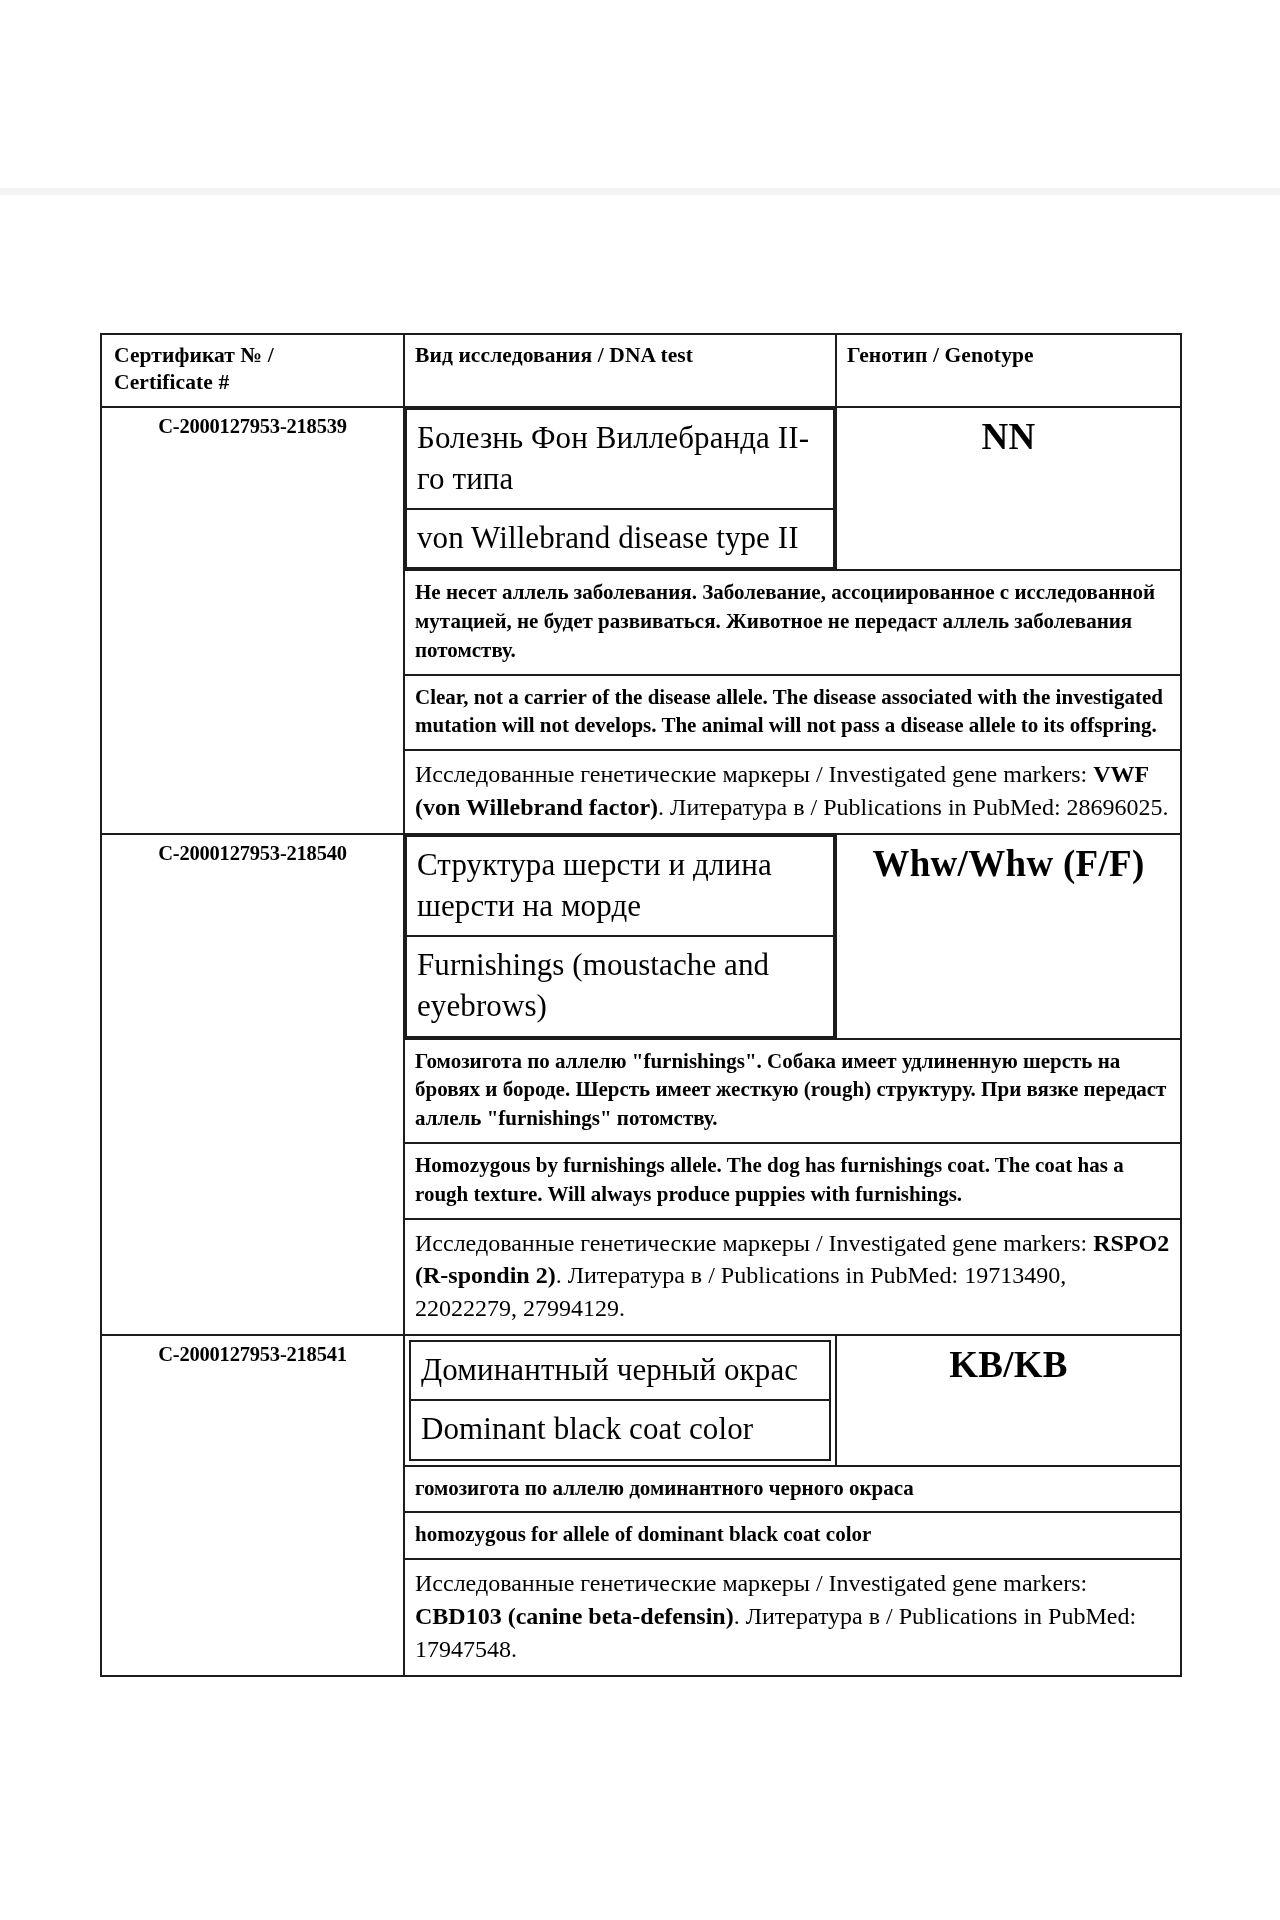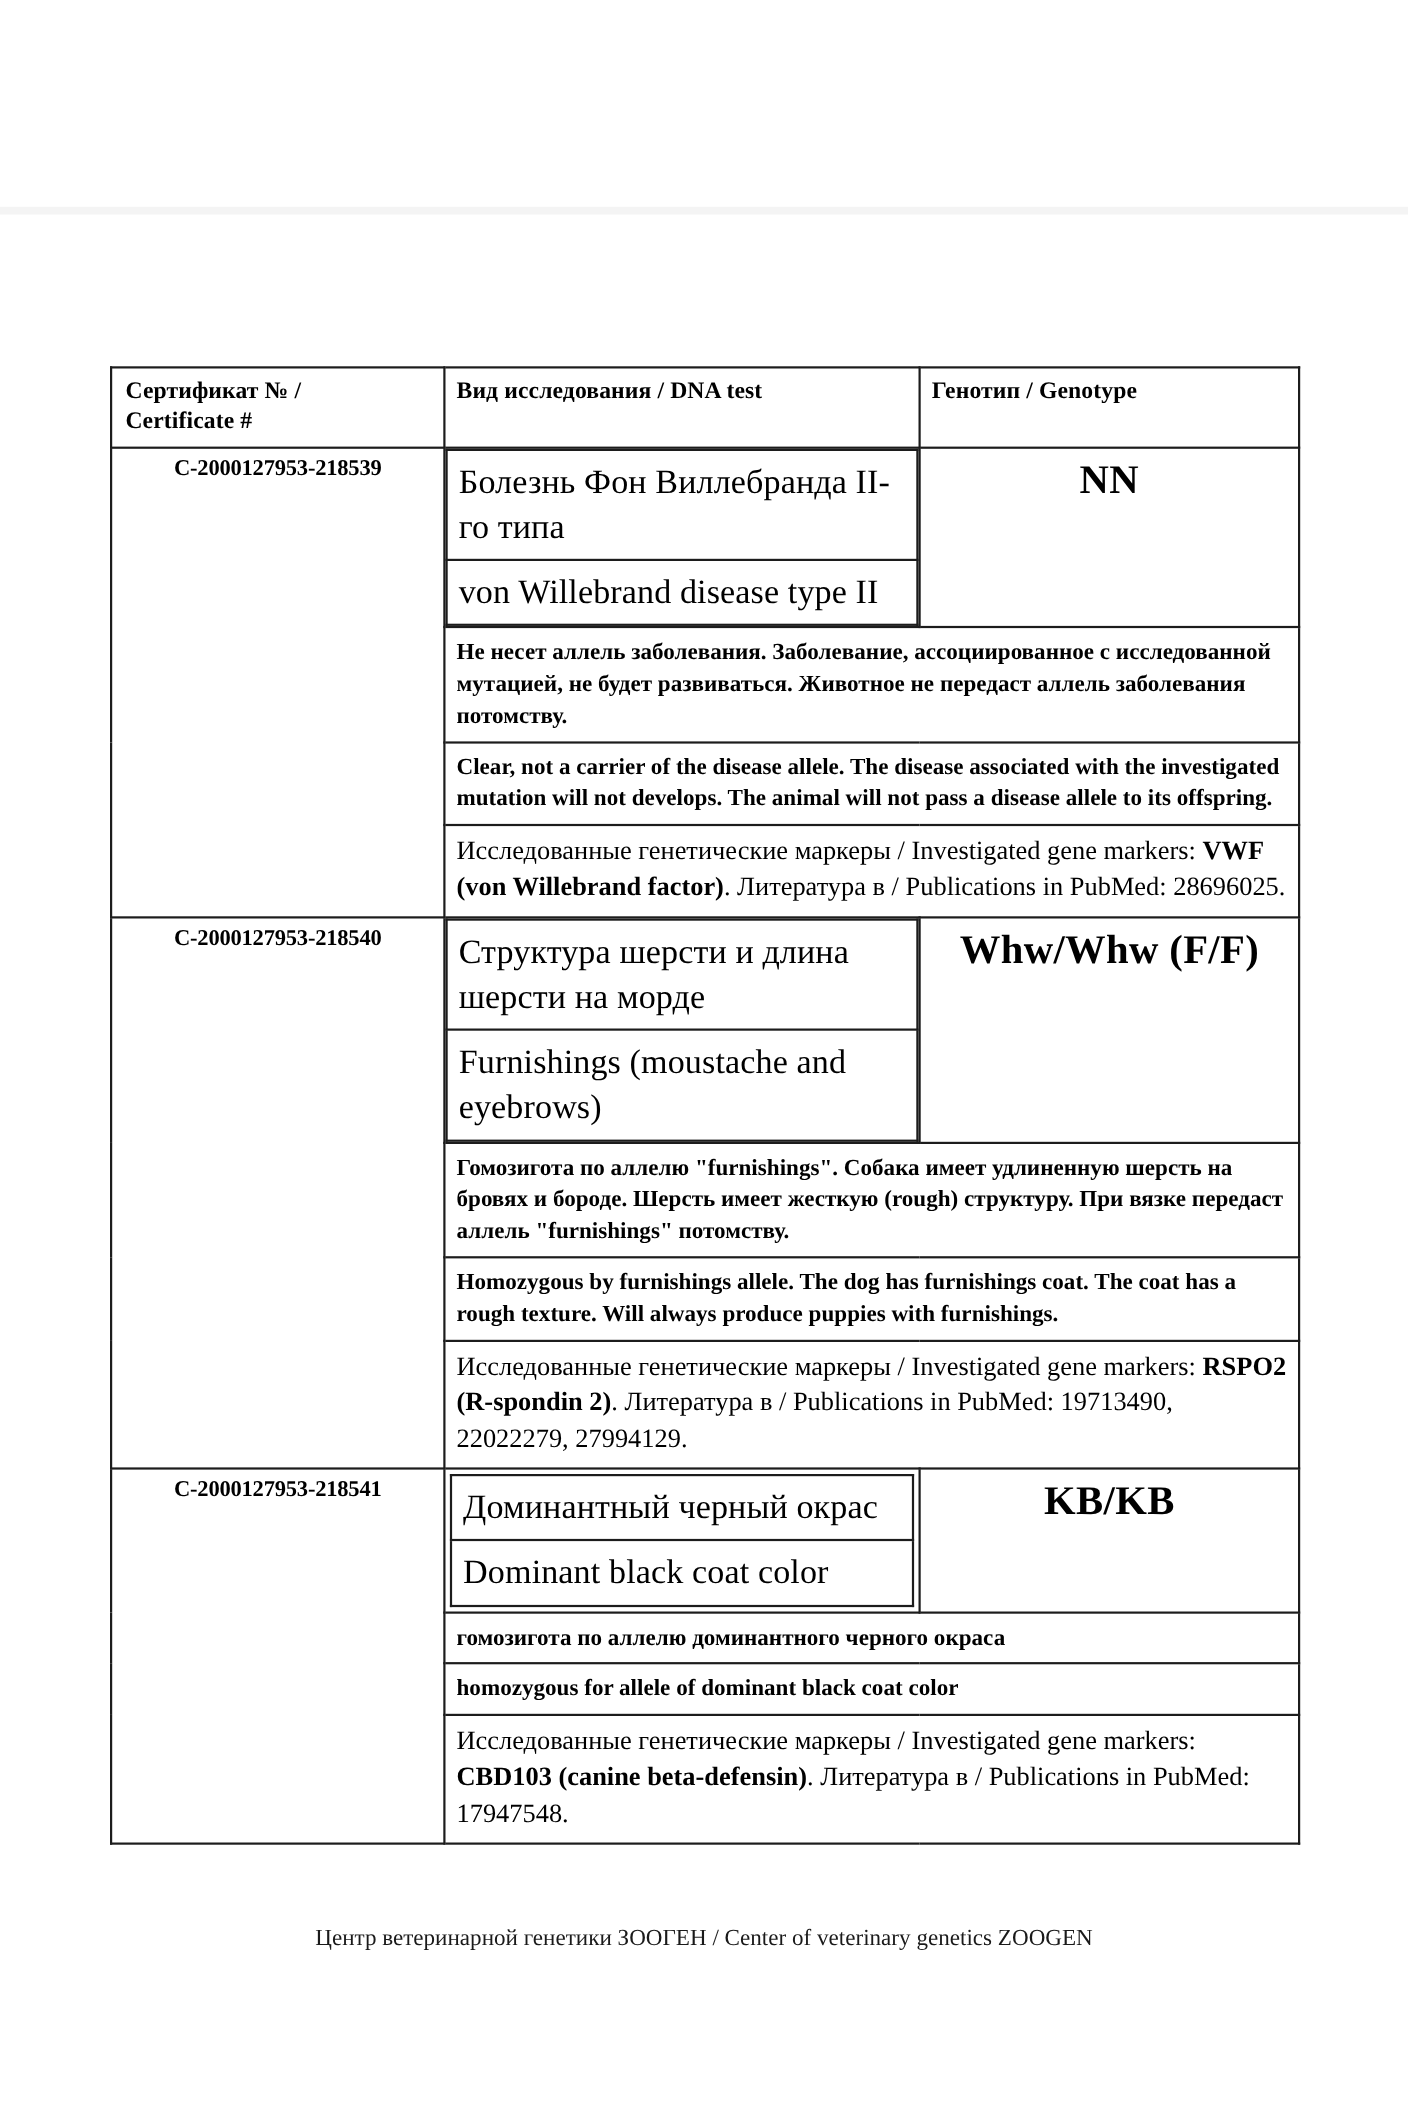--- a/index.html
+++ b/index.html
@@ -240,15 +240,14 @@
           <td colspan="2" class="desc">homozygous for allele of dominant black coat color</td>
         </tr>
         <tr>
           <td colspan="2" class="markers"><span>Исследованные генетические маркеры / Investigated gene markers: </span><b>CBD103 (canine beta-defensin)</b><span>. Литература в / Publications in PubMed: 17947548.</span></td>
         </tr>
 
       </tbody>
     </table>
   </div>
 
-  <div class="footer-line">Центр ветеринарной генетики ЗООГЕН / Center of veterinary genetics ZOOGEN</div>
 
 </div>
 
 </body></html>

